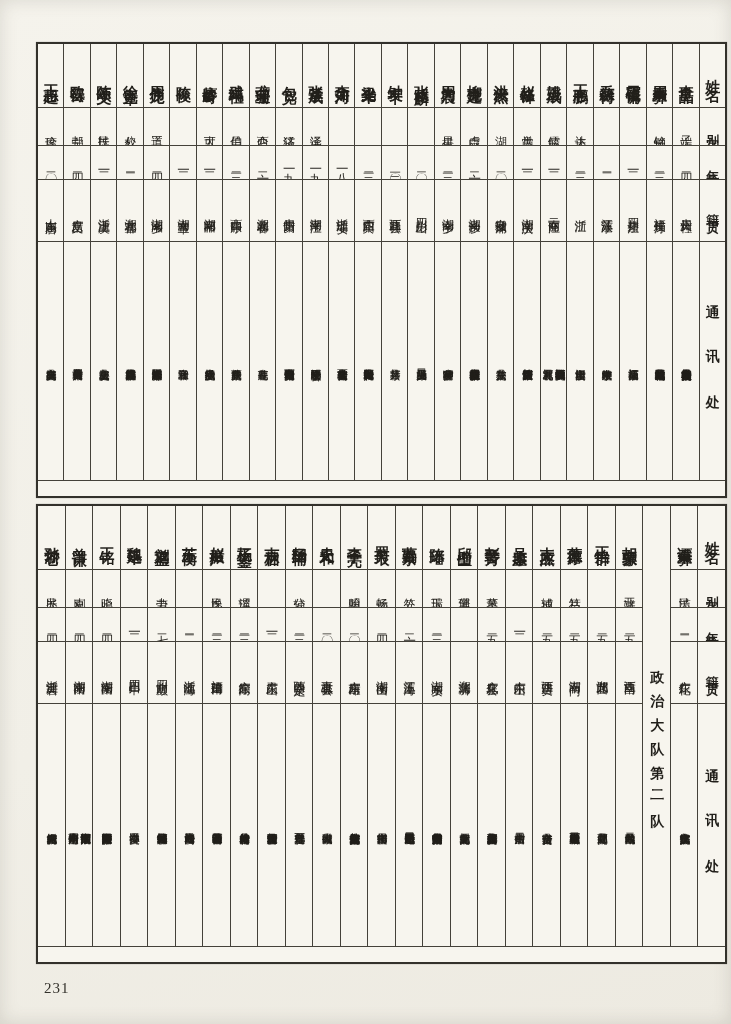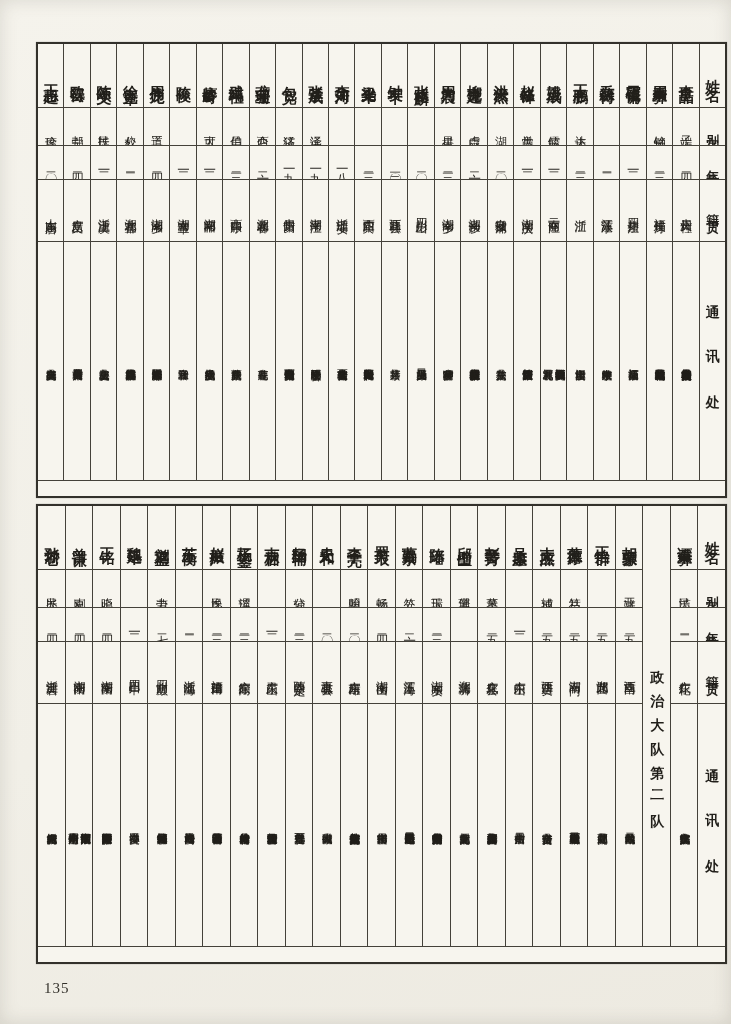--- a/index.html
+++ b/index.html
@@ -439,14 +439,14 @@
           <div class="cell name">孙浙苍</div>
           <div class="cell zi">兆民</div>
           <div class="cell age">二四</div>
           <div class="cell origin">浙江黄岩</div>
           <div class="cell addr">黄岩城内柯东升纸庄转</div>
         </div>
       </div>
     <div class="strip"></div>
   </div>
 
-  <div class="pageno">135</div>
+  <div class="pageno">231</div>
 </div>
 
 </body></html>

